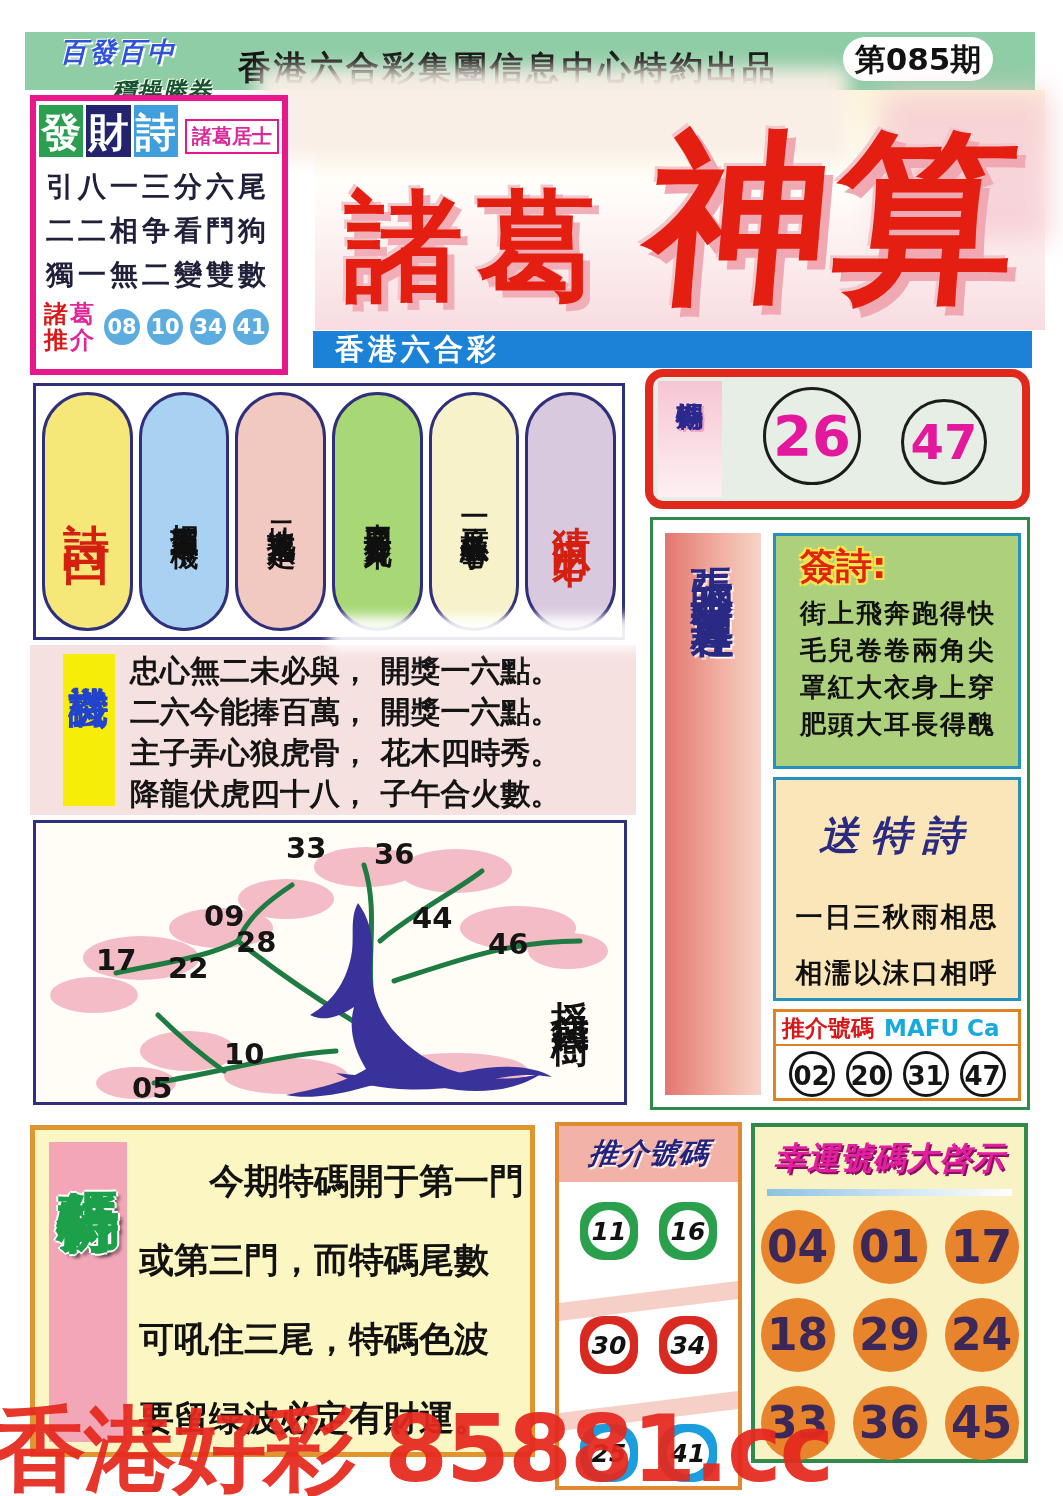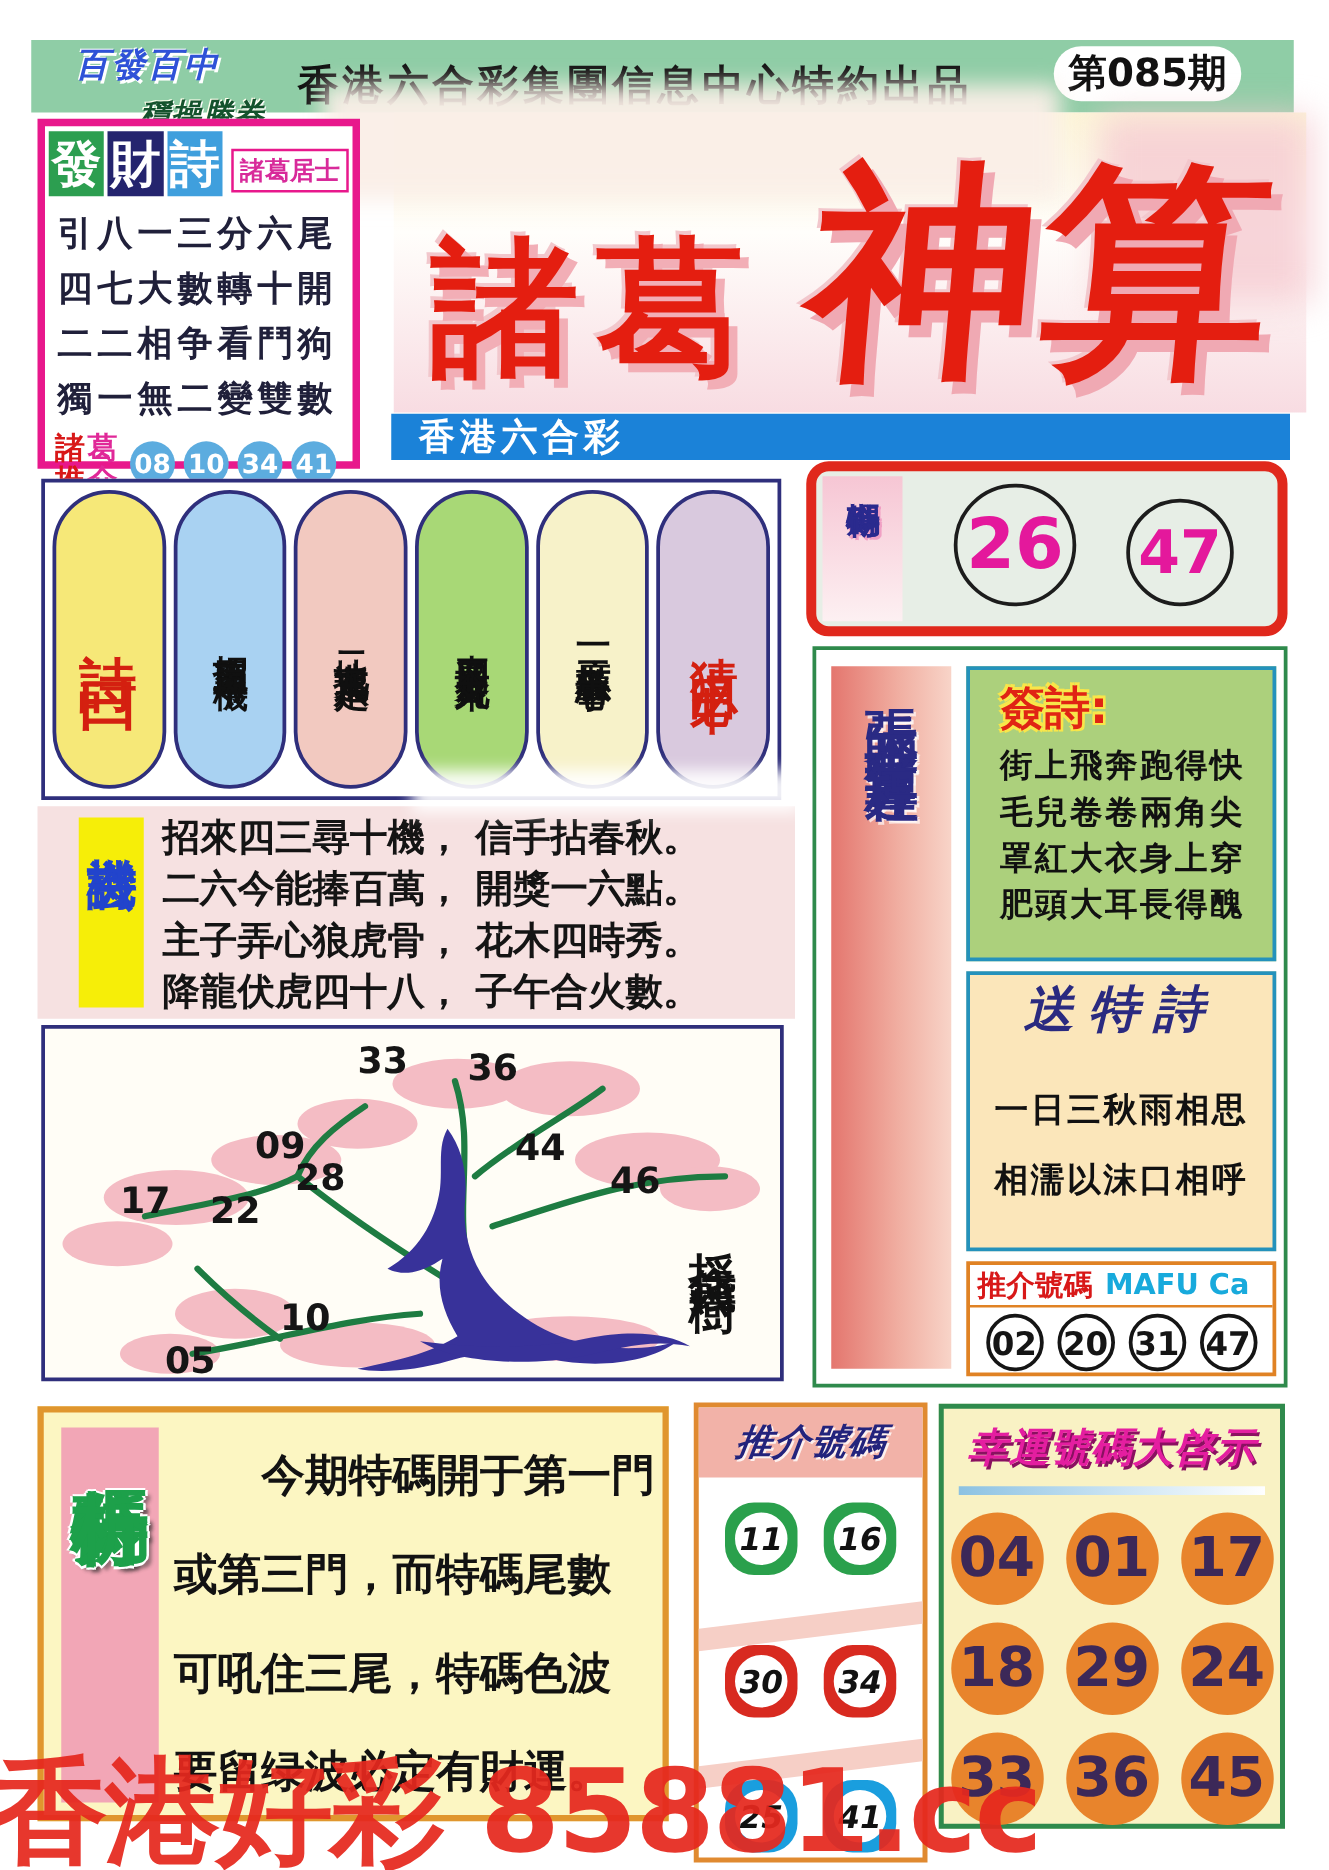--- a/index.html
+++ b/index.html
@@ -89,21 +89,21 @@
         background:linear-gradient(90deg,#e4766e,#f0ada0 55%,#f8d4c8);display:flex;justify-content:center;}
   .zd-label{font-size:43px;font-weight:900;color:#2a2a84;line-height:1.12;letter-spacing:6px;
         text-shadow:2px 2px 0 #ffffffaa;}
   .qian{position:absolute;left:120px;top:13px;width:248px;height:236px;background:#acd07c;
         border:3px solid #2492bc;box-sizing:border-box;padding:6px 0 0 24px;}
   .qian-title{font-size:36px;font-weight:900;color:#e02414;
         text-shadow:2px 2px 0 #f8e64a,-2px -2px 0 #f8e64a,2px -2px 0 #f8e64a,-2px 2px 0 #f8e64a;}
   .qian-lines{margin-top:4px;font-size:26px;font-weight:800;color:#111;line-height:37px;letter-spacing:2px;white-space:nowrap;}
   .song{position:absolute;left:120px;top:257px;width:248px;height:224px;background:#fbe6ba;
         border:3px solid #2492bc;box-sizing:border-box;text-align:center;}
-  .song-title{margin-top:0;font-size:40px;font-weight:900;font-style:italic;color:#2a2a80;letter-spacing:12px;}
+  .song-title{margin-top:28px;font-size:40px;font-weight:900;font-style:italic;color:#2a2a80;letter-spacing:12px;}
   .song-lines{margin-top:26px;font-size:27px;font-weight:800;color:#111;line-height:56px;letter-spacing:2px;}
   .mafu{position:absolute;left:120px;top:489px;width:248px;height:92px;border:3px solid #e08224;
         background:#fff;box-sizing:border-box;}
   .mafu-head{display:flex;align-items:center;gap:10px;height:32px;border-bottom:2px solid #e08224;padding-left:6px;}
   .mafu-label{font-size:23px;font-weight:900;color:#d81818;}
   .mafu-tag{font-size:23px;font-weight:900;color:#18aadc;}
   .mafu-balls{display:flex;gap:11px;justify-content:center;margin-top:5px;}
   .mafu-ball{width:46px;height:46px;border:3px solid #151515;border-radius:50%;font-size:26px;
         font-weight:900;color:#151515;text-align:center;line-height:44px;box-sizing:border-box;}
 
@@ -169,21 +169,20 @@
 
   <div class="abs facai">
     <div class="facai-head">
       <span class="fc-char fc1">發</span>
       <span class="fc-char fc2">財</span>
       <span class="fc-char fc3">詩</span>
       <span class="fc-author">諸葛居士</span>
     </div>
     <div class="facai-poem">
       <div>引八一三分六尾</div>
-      <div>四七大數轉十開</div>
       <div>二二相争看鬥狗</div>
       <div>獨一無二變雙數</div>
     </div>
     <div class="facai-rec">
       <div class="rec-grid">
         <span class="rec-red">諸</span>
         <span class="rec-mag">葛</span>
         <span class="rec-red">推</span>
         <span class="rec-mag">介</span>
       </div>
@@ -224,21 +223,21 @@
         <span class="v">猜中必中</span>
       </div>
   </div>
   <div class="abs blur3"></div>
 
   <div class="abs xuanji">
     <div class="xj-strip">
       <span class="v xj-label">玄機詩</span>
     </div>
     <div class="xj-lines">
-      <div>招來四三尋十機， 信手拈春秋。</div>
+      <div>忠心無二未必與， 開獎一六點。</div>
       <div>二六今能捧百萬， 開獎一六點。</div>
       <div>主子弄心狼虎骨， 花木四時秀。</div>
       <div>降龍伏虎四十八， 子午合火數。</div>
     </div>
   </div>
 
   <div class="abs treebox">
     <svg width="588" height="279" viewBox="0 0 588 279">
       <g fill="#f4bcc4">
         <ellipse cx="105" cy="135" rx="58" ry="22"></ellipse>

